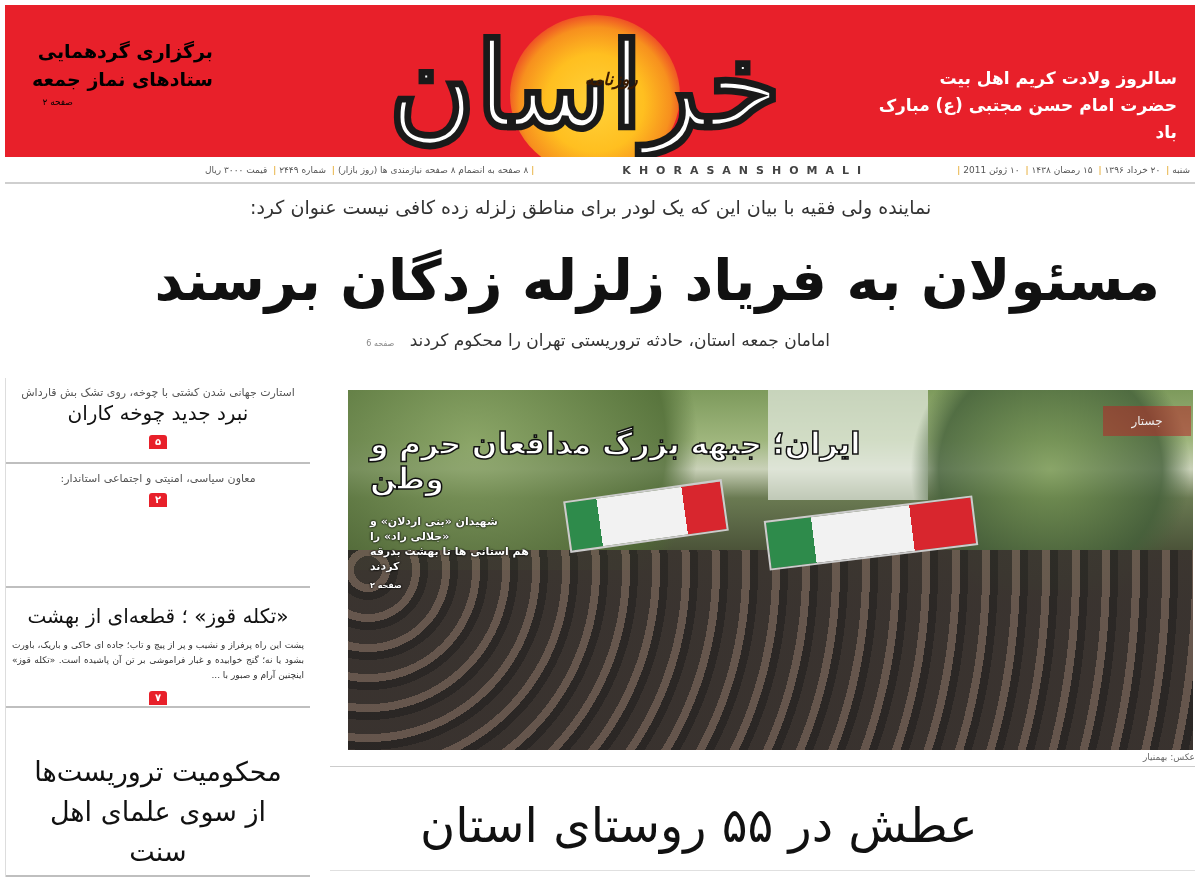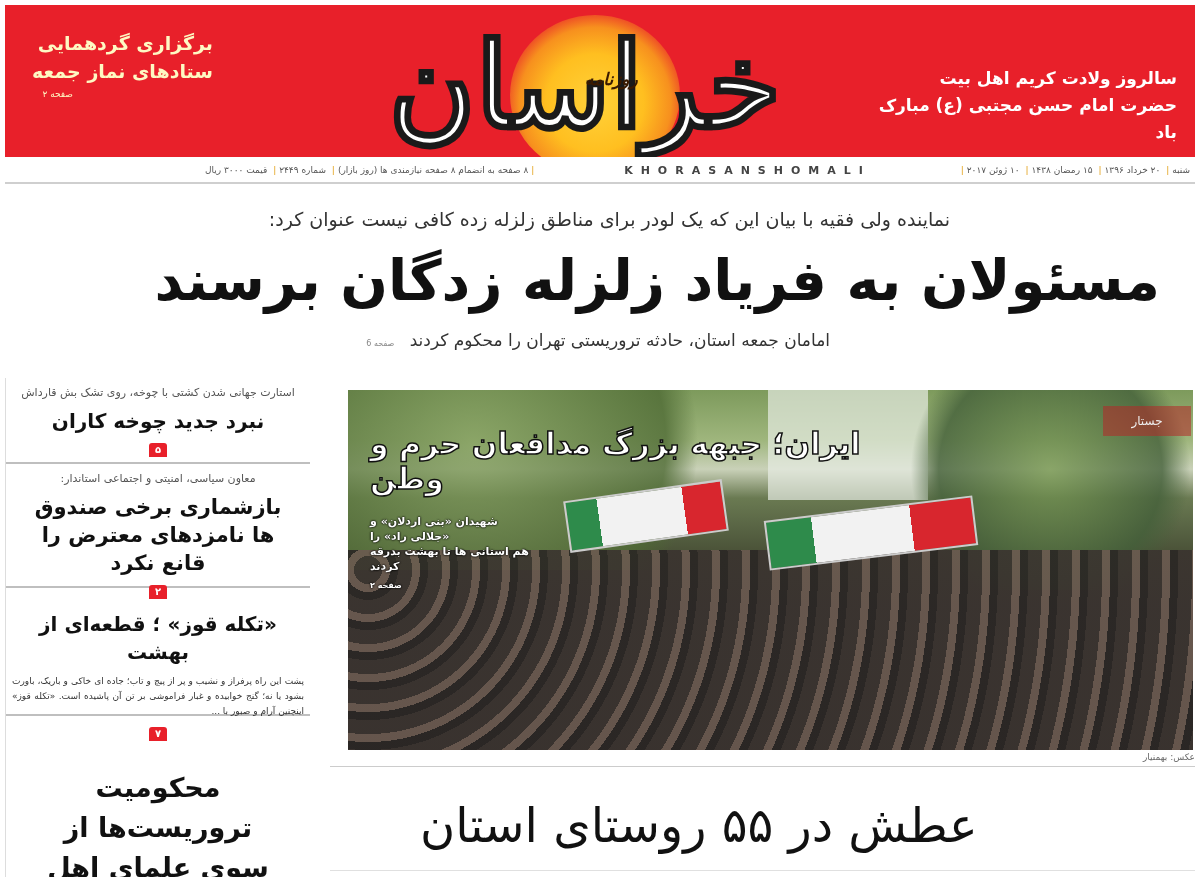--- a/index.html
+++ b/index.html
@@ -8,45 +8,45 @@
 
   
   .masthead { position: absolute; left: 5px; top: 5px; width: 1190px; height: 152px; background: #e8202a; overflow: hidden; }
   .sun { position: absolute; left: 505px; top: 10px; width: 170px; height: 160px; border-radius: 50%;
          background: radial-gradient(circle at 50% 55%, #ffd23a 0%, #ffbf20 40%, #f7901e 62%, #e8202a 80%); }
   .logo-text { position: absolute; left: 270px; top: 6px; width: 620px; height: 150px; text-align: center;
                font-family: "DejaVu Serif", serif; font-weight: bold; font-size: 118px; line-height: 150px;
                color: #ffffff; -webkit-text-stroke: 3px #1a1a1a; letter-spacing: -4px; }
   .logo-sub { position: absolute; left: 580px; top: 64px; font-family: "DejaVu Serif", serif; font-size: 17px;
               font-weight: bold; color: #3a1a00; font-style: italic; }
-  .mast-left { position: absolute; left: 18px; top: 24px; width: 190px; text-align: right; color: #fef9c3; }
+  .mast-left { position: absolute; left: 18px; top: 32px; width: 190px; text-align: right; color: #000000; }
   .mast-left .t1, .mast-left .t2 { font-size: 19px; font-weight: bold; line-height: 28px; }
   .mast-left .pg { font-size: 9px; margin-top: 4px; text-align: right; padding-right: 140px; }
   .mast-right { position: absolute; right: 18px; top: 60px; width: 300px; text-align: right; color: #fff; }
   .mast-right .t1, .mast-right .t2 { font-size: 17px; font-weight: bold; line-height: 27px; }
 
   
   .infobar { position: absolute; left: 205px; top: 160px; width: 985px; height: 20px; display: flex;
              align-items: center; justify-content: space-between; direction: rtl; font-size: 9px; color: #555; }
   .infobar .brand { font-size: 11px; letter-spacing: 8px; color: #444; font-weight: bold; direction: ltr; }
   .infobar .sep { color: #e3a21a; margin: 0 3px; }
   .rule { position: absolute; left: 5px; top: 182px; width: 1190px; height: 2px; background: #cfcfcf; }
 
   
-  .kicker { position: absolute; left: 250px; top: 208px; width: 700px; text-align: right; font-size: 19px; color: #333; }
+  .kicker { position: absolute; left: 250px; top: 196px; width: 700px; text-align: left; font-size: 19px; color: #333; }
   .headline { position: absolute; left: 40px; top: 236px; width: 1120px; font-size: 56px;
               font-weight: bold; color: #111; letter-spacing: -1px; line-height: 90px; }
   .subhead { position: absolute; left: 330px; top: 330px; width: 500px; text-align: right; font-size: 17px; color: #333; }
   .subhead .pg { font-size: 8px; color: #888; margin-right: 10px; }
 
   
   .sidebar { position: absolute; left: 5px; top: 378px; width: 305px; height: 499px; border-left: 1px solid #ddd; }
   .side-item { position: relative; text-align: center; border-bottom: 2px solid #bfbfbf; }
   .side-item .kick { font-size: 11px; color: #555; padding-top: 8px; }
-  .side-item .title { font-size: 20px; font-weight: bold; color: #111; line-height: 28px; margin-top: 8px; }
+  .side-item .title { font-size: 20px; font-weight: normal; color: #111; line-height: 28px; margin-top: 0; }
   .side-item .body { font-size: 9px; color: #333; padding: 8px 6px 0; text-align: justify; line-height: 15px; }
   .badge { display: inline-block; background: #e8202a; color: #fff; font-size: 10px; font-weight: bold;
            width: 18px; height: 14px; line-height: 14px; border-radius: 3px 3px 0 0; margin-top: 8px; }
   .s1 { height: 86px; }
   .s2 { height: 124px; }
   .s3 { height: 120px; }
   .s4 { height: 169px; border-bottom: 2px solid #bfbfbf; }
   .s4 .title { font-size: 27px; line-height: 40px; padding-top: 44px; }
 
   
@@ -94,21 +94,21 @@
     <div class="t1">سالروز ولادت کریم اهل بیت</div>
     <div class="t2">حضرت امام حسن مجتبی (ع) مبارک باد</div>
   </div>
 </div>
 
 <div class="infobar">
   <div>
     <span>شنبه</span><span class="sep">|</span>
     <span>۲۰ خرداد ۱۳۹۶</span><span class="sep">|</span>
     <span>۱۵ رمضان ۱۴۳۸</span><span class="sep">|</span>
-    <span>۱۰ ژوئن ۲۰۱۷</span><span class="sep">|</span>
+    <span>۱۰ ژوئن 2011</span><span class="sep">|</span>
   </div>
   <div class="brand">KHORASANSHOMALI</div>
   <div>
     <span class="sep">|</span><span>۸ صفحه به انضمام ۸ صفحه نیازمندی ها (روز بازار)</span><span class="sep">|</span>
     <span>شماره ۲۴۴۹</span><span class="sep">|</span>
     <span>قیمت ۳۰۰۰ ریال</span>
   </div>
 </div>
 <div class="rule"></div>
 
@@ -120,21 +120,20 @@
 </div>
 
 <div class="sidebar">
   <div class="side-item s1">
     <div class="kick">استارت جهانی شدن کشتی با چوخه، روی تشک بش قارداش</div>
     <div class="title">نبرد جدید چوخه کاران</div>
     <span class="badge">۵</span>
   </div>
   <div class="side-item s2">
     <div class="kick">معاون سیاسی، امنیتی و اجتماعی استاندار:</div>
-    <div class="title" style="font-size:21px;padding:0 20px;">بازشماری برخی صندوق ها نامزدهای معترض را قانع نکرد</div>
     <span class="badge">۲</span>
   </div>
   <div class="side-item s3">
     <div class="title" style="padding-top:14px;">«تکله قوز» ؛ قطعه‌ای از بهشت</div>
     <div class="body">پشت این راه پرفراز و نشیب و پر از پیچ و تاب؛ جاده ای خاکی و باریک، باورت بشود یا نه؛ گنج خوابیده و غبار فراموشی بر تن آن پاشیده است. «تکله قوز» اینچنین آرام و صبور با ...</div>
     <span class="badge">۷</span>
   </div>
   <div class="side-item s4">
     <div class="title" style="padding-left:20px;padding-right:20px;">محکومیت تروریست‌ها از سوی علمای اهل سنت</div>
 

